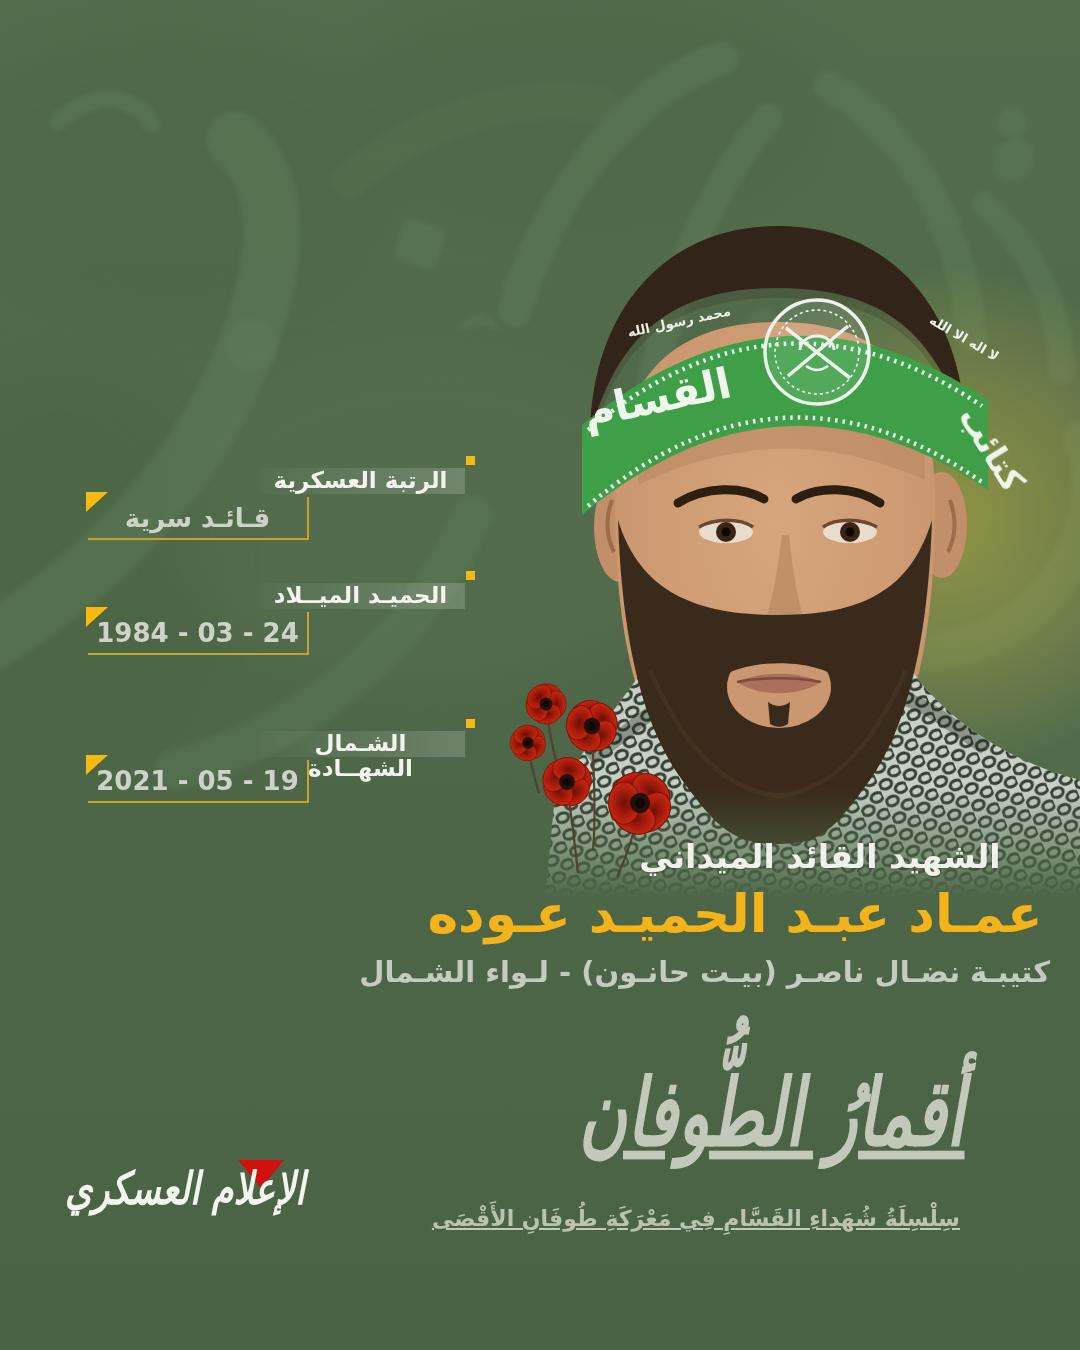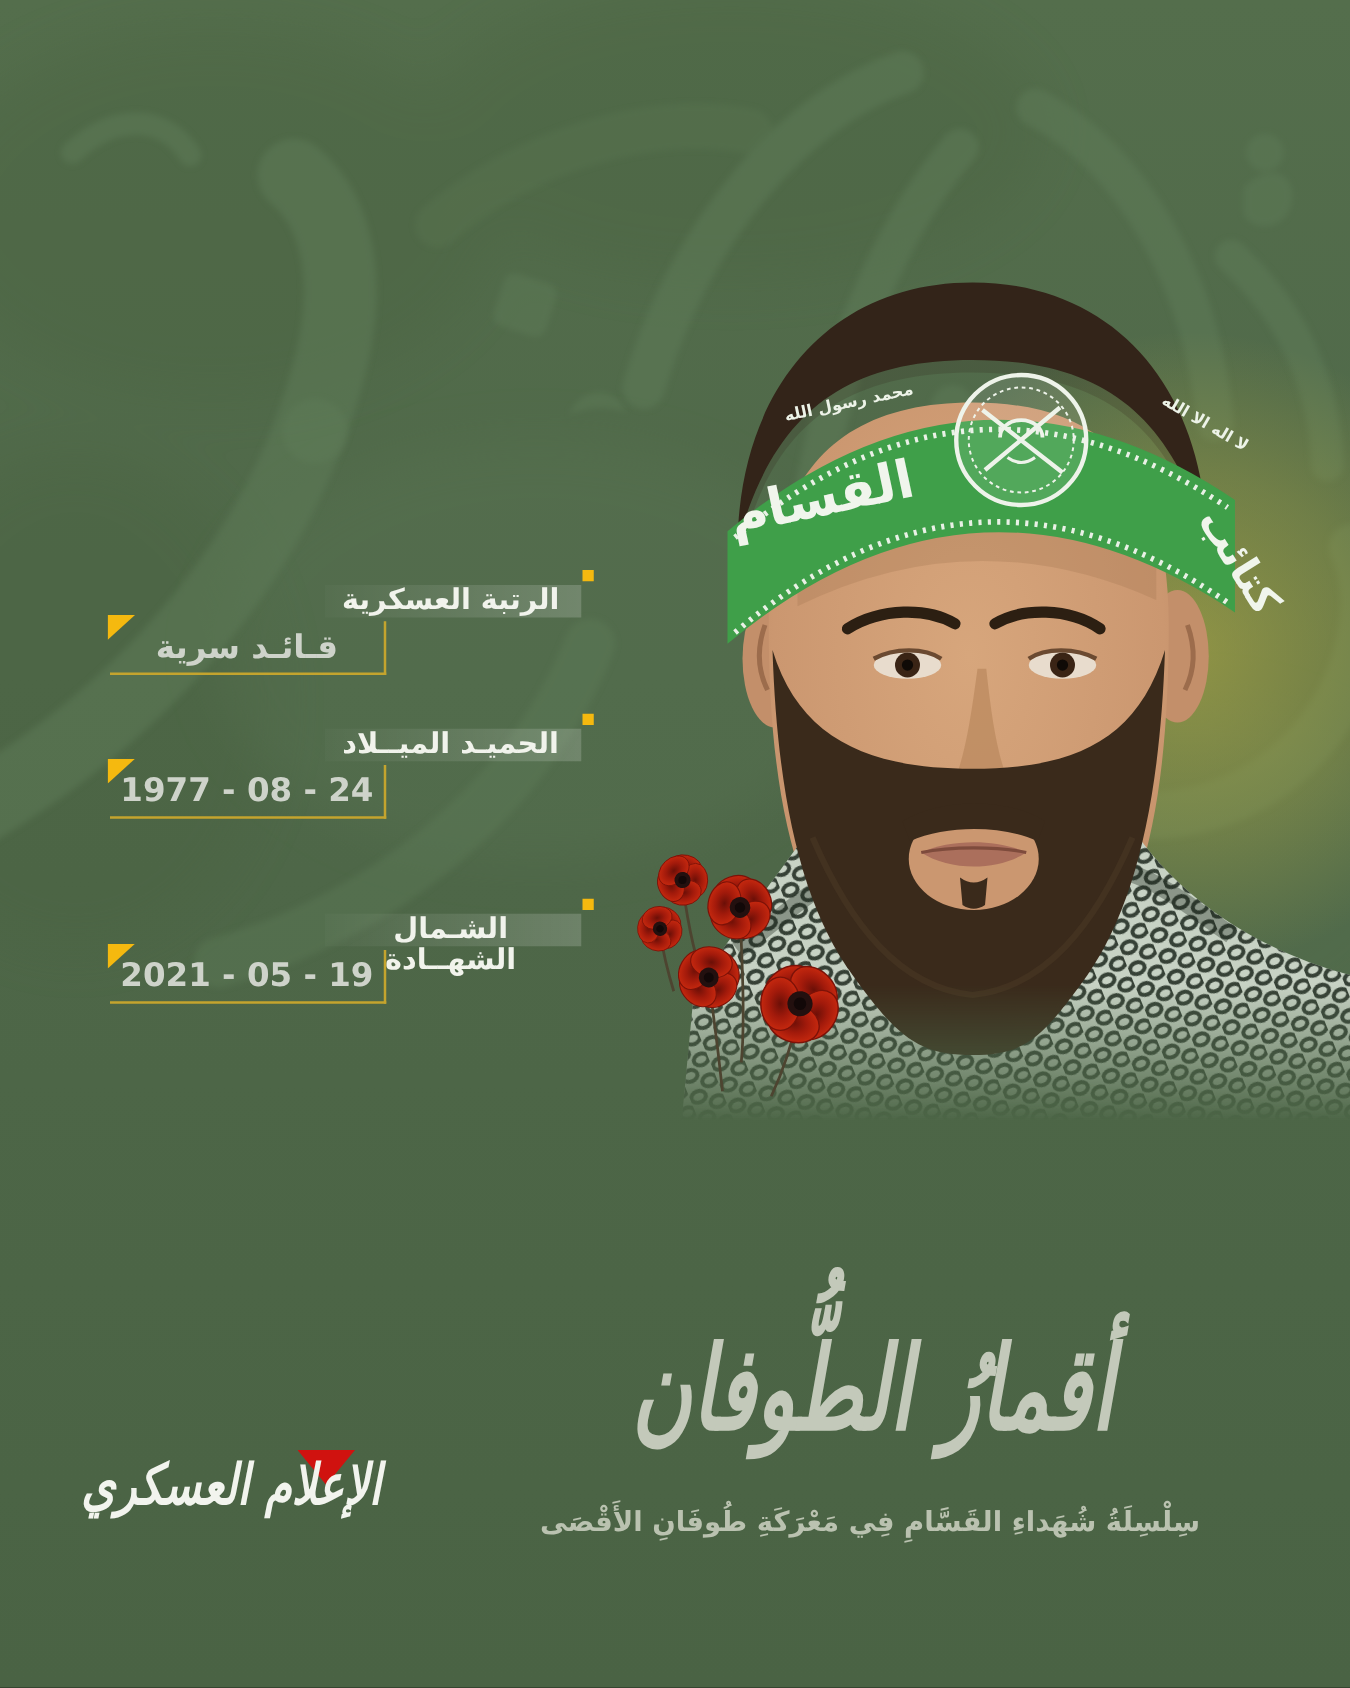--- a/index.html
+++ b/index.html
@@ -50,21 +50,21 @@
     transform:translateX(85px);
     text-shadow:0 1px 3px rgba(0,0,0,.25);
   }
   .martyr-name{
     color:#f3b31b;font-size:52px;font-weight:800;line-height:64px;margin-top:4px;
     white-space:nowrap;
   }
   .martyr-unit{color:#c5cbbf;font-size:29px;font-weight:bold;line-height:40px;margin-top:6px;white-space:nowrap;}
 
   
-  .series-logo{position:absolute;left:510px;width:450px;top:1038px;z-index:5;text-align:left;color:#c3c9ba;}
+  .series-logo{position:absolute;left:510px;width:450px;top:1038px;z-index:5;text-align:right;color:#c3c9ba;text-decoration:underline;}
   .series-title{
     font-size:64px;font-weight:bold;line-height:150px;white-space:nowrap;
     transform:scale(1.02,1.45);transform-origin:center;
     font-style:italic;letter-spacing:-1px;
   }
   .series-subtitle{font-size:22px;font-weight:bold;color:#bac2b0;margin-top:18px;white-space:nowrap;}
 
   
   .media-logo{position:absolute;left:70px;top:1156px;width:230px;height:66px;z-index:5;text-align:center;}
   .media-logo .tri{
@@ -258,35 +258,40 @@
     </div>
   </div>
 
   <div class="info" style="top:583px;">
     <div class="info-label">
       <span class="corner-sq"></span>
       <span>الحميـد الميــلاد</span>
     </div>
     <div class="value-box">
       <span class="fold-tri"></span>
-      <span class="value-text" dir="ltr">1977 - 08 - 24</span>
+      <span class="value-text" dir="ltr">1984 - 03 - 24</span>
     </div>
   </div>
 
   <div class="info" style="top:731px;">
     <div class="info-label">
       <span class="corner-sq"></span>
       <span>الشـمال الشهــادة</span>
     </div>
     <div class="value-box">
       <span class="fold-tri"></span>
       <span class="value-text" dir="ltr">2021 - 05 - 19</span>
     </div>
   </div>
 
+  <div class="title-block">
+    <div class="pre-title">الشهيد القائد الميداني</div>
+    <div class="martyr-name">عمـاد عبـد الحميـد عـوده</div>
+    <div class="martyr-unit">كتيبـة نضـال ناصـر (بيـت حانـون) - لـواء الشـمال</div>
+  </div>
 
   <div class="series-logo">
     <div class="series-title">أقمارُ الطُّوفان</div>
     <div class="series-subtitle">سِلْسِلَةُ شُهَداءِ القَسَّامِ فِي مَعْرَكَةِ طُوفَانِ الأَقْصَى</div>
   </div>
 
   <div class="media-logo">
     <span class="tri"></span>
     <span class="txt">الإعلام العسكري</span>
   </div>

